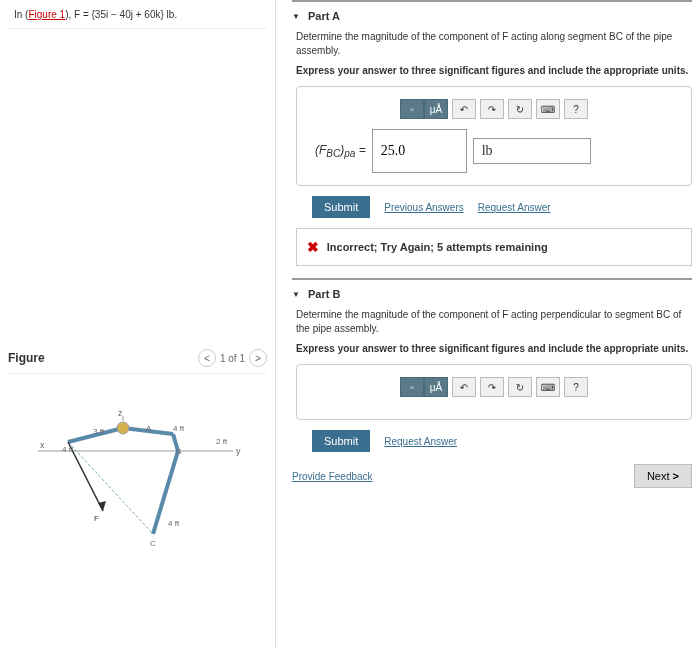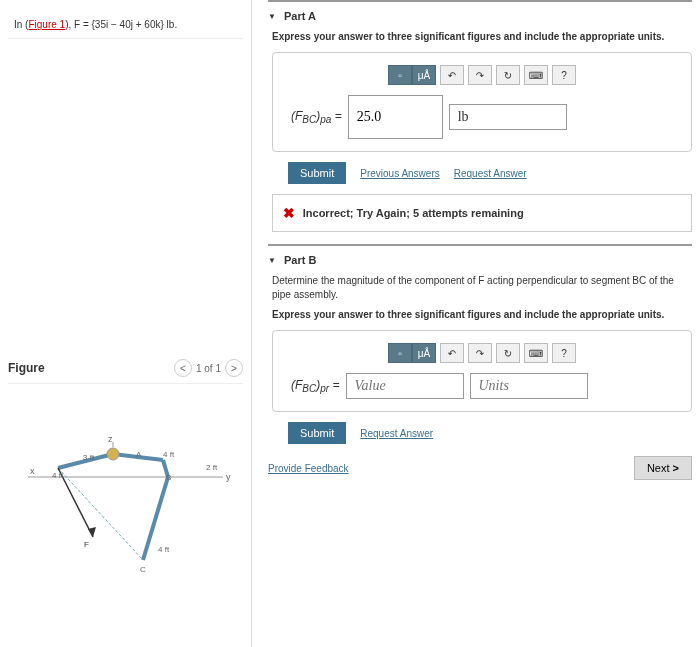--- a/index.html
+++ b/index.html
@@ -1,23 +1,23 @@
 <!DOCTYPE html>
 <html><head>
 <meta charset="utf-8">
 <style>
 * { box-sizing: border-box; margin: 0; padding: 0; }
 body { font-family: Arial, sans-serif; font-size: 11px; color: #333; background: #fff; width: 700px; height: 647px; position: relative; }
 .container { display: flex; height: 100%; }
-.left-panel { width: 252px; padding: 12px 8px; border-right: 1px solid #ddd; }
+.left-panel { width: 276px; padding: 2px 8px; border-right: 1px solid #ddd; }
 .right-panel { flex: 1; padding: 0 8px 8px 16px; position: relative; }
 .problem-text { font-size: 10px; line-height: 1.4; padding: 6px; border-bottom: 1px solid #eee; margin-bottom: 12px; }
 .problem-text a { color: #c00; text-decoration: underline; }
 .figure-section { margin-top: 320px; }
-.figure-header { display: flex; justify-content: space-between; align-items: center; border-bottom: 1px solid #eee; padding-bottom: 6px; margin-bottom: 28px; }
+.figure-header { display: flex; justify-content: space-between; align-items: center; border-bottom: 1px solid #eee; padding-bottom: 6px; margin-bottom: 12px; }
 .figure-title { font-weight: bold; font-size: 12px; }
 .figure-nav { display: flex; align-items: center; gap: 4px; font-size: 10px; color: #666; }
 .nav-btn { width: 18px; height: 18px; border: 1px solid #ccc; border-radius: 50%; background: #fff; display: flex; align-items: center; justify-content: center; font-size: 10px; color: #666; cursor: pointer; }
 .figure-image { width: 240px; height: 180px; position: relative; margin: 0 auto; }
 .part-section { border-top: 2px solid #999; margin-bottom: 12px; }
 .part-header { display: flex; align-items: center; padding: 8px 0; font-weight: bold; font-size: 11px; color: #333; }
 .part-header .tri { font-size: 8px; margin-right: 8px; }
 .part-body { padding-left: 4px; }
 .prompt-text { font-size: 10px; line-height: 1.4; margin-bottom: 6px; }
 .bold-text { font-weight: bold; }
@@ -86,20 +86,21 @@
     </div>
   </div>
 
   <div class="right-panel">
     <div class="part-section">
       <div class="part-header">
         <span class="tri">▼</span>
         <span>Part A</span>
       </div>
       <div class="part-body">
+        <div class="prompt-text">Determine the magnitude of the component of F acting along segment BC of the pipe assembly.</div>
         <div class="prompt-text bold-text">Express your answer to three significant figures and include the appropriate units.</div>
         <div class="answer-box">
           <div class="toolbar">
             <div class="tool-group">
               <div class="tool-btn">▫</div>
               <div class="tool-btn">μÅ</div>
             </div>
             <div class="tool-btn">↶</div>
             <div class="tool-btn">↷</div>
             <div class="tool-btn">↻</div>
@@ -137,25 +138,20 @@
             <div class="tool-group">
               <div class="tool-btn">▫</div>
               <div class="tool-btn">μÅ</div>
             </div>
             <div class="tool-btn">↶</div>
             <div class="tool-btn">↷</div>
             <div class="tool-btn">↻</div>
             <div class="tool-btn">⌨</div>
             <div class="tool-btn">?</div>
           </div>
-          <div class="answer-row">
-            <span class="var-label">(<i>F<sub>BC</sub></i>)<sub>pr</sub> =</span>
-            <input class="input-field units-field" placeholder="Value" style="">
-            <input class="input-field units-field" placeholder="Units" style="">
-          </div>
         </div>
         <div class="submit-row">
           <button class="submit-btn">Submit</button>
           <span class="link-text">Request Answer</span>
         </div>
       </div>
     </div>
 
     <div class="bottom-row">
       <span class="link-text">Provide Feedback</span>

